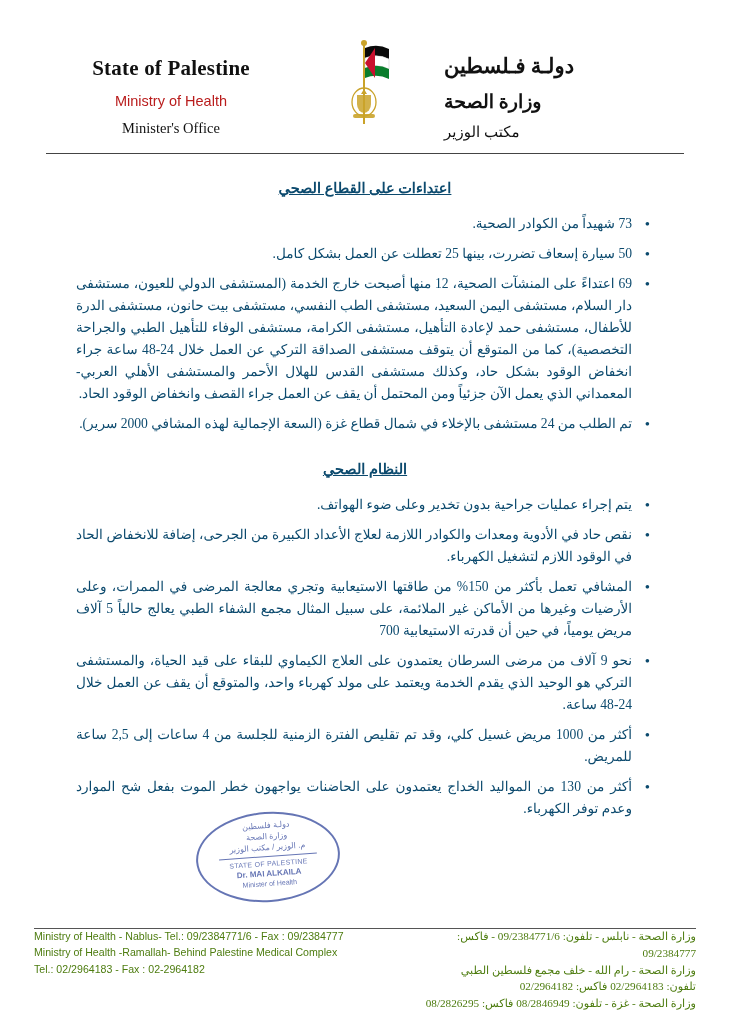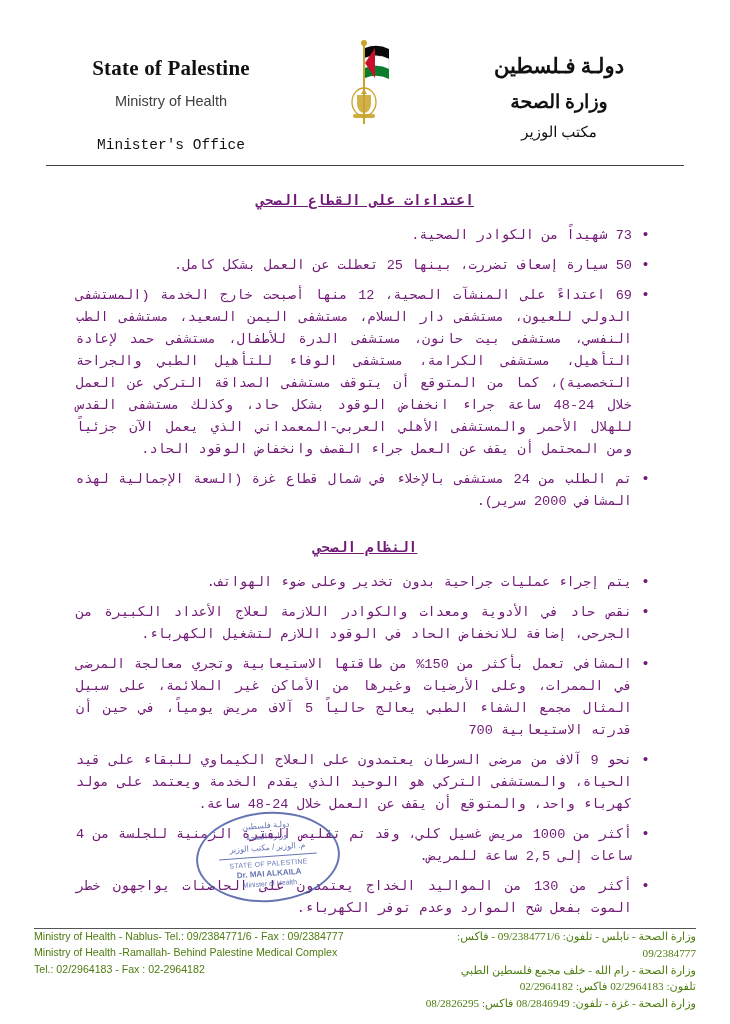--- a/index.html
+++ b/index.html
@@ -36,37 +36,37 @@
   .hl-1 {
     font-family: "Liberation Serif", serif;
     font-weight: bold;
     font-size: 21px;
     color: #111;
     letter-spacing: .2px;
   }
   .hl-2 {
     font-family: "Liberation Sans", sans-serif;
     font-size: 14.5px;
-    color: #404040;
+    color: #b91c1c;
     margin-top: 12px;
   }
   .hl-3 {
-    font-family: Liberation Mono, monospace;
+    font-family: Liberation Serif, serif;
     font-size: 14.5px;
     color: #111;
-    margin-top: 28px;
+    margin-top: 11px;
   }
   .header-center {
     width: 110px;
     display: flex;
     justify-content: center;
     padding-top: 6px;
   }
   .header-right {
-    text-align: center;
+    text-align: left;
     padding-top: 20px;
     width: 230px;
     direction: rtl;
   }
   .hr-1 {
     font-size: 21px;
     font-weight: bold;
     color: #111;
     letter-spacing: 1px;
   }
@@ -83,22 +83,21 @@
   }
   .header-rule {
     border: none;
     border-top: 1.2px solid #444;
     margin: 8px 12px 0 12px;
   }
   
   .content {
     direction: rtl;
     padding: 26px 26px 0 26px;
-    color: #701a75;
-    font-family: Liberation Mono, monospace;
+    color: #0c4a6e;
   }
   .section-title {
     text-align: center;
     font-weight: bold;
     font-size: 14.5px;
     text-decoration: underline;
     margin-bottom: 14px;
   }
   .section-title.second {
     margin-top: 26px;

